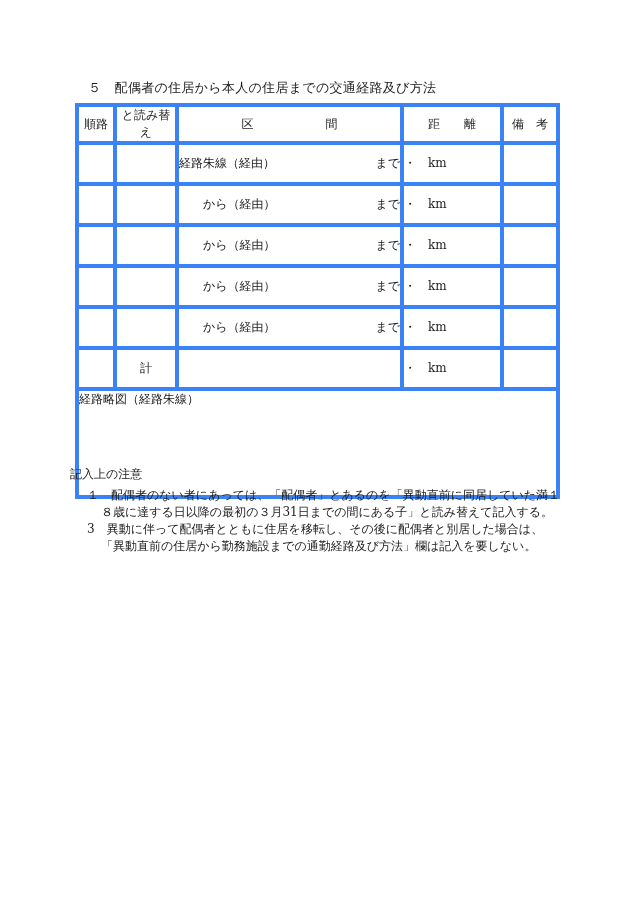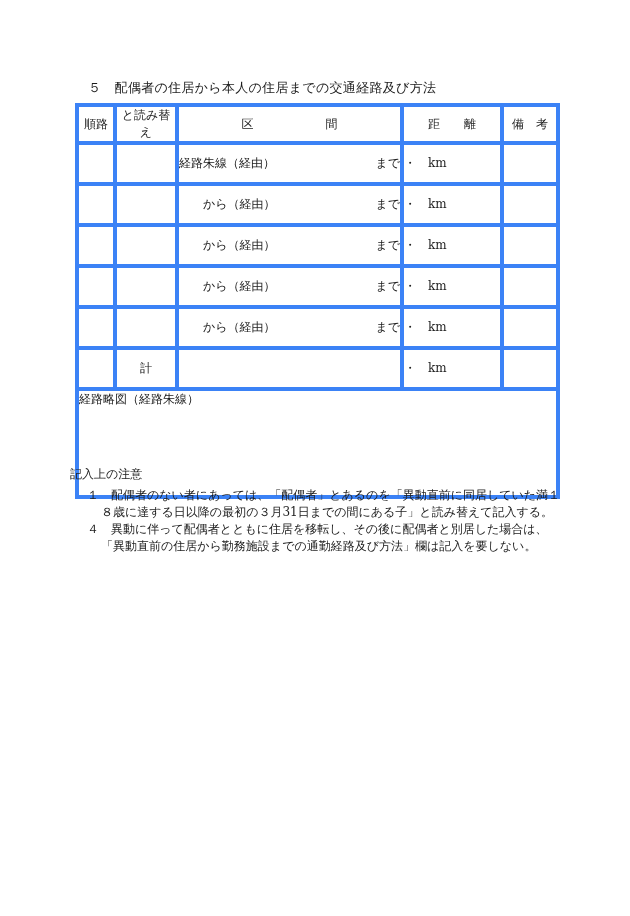--- a/index.html
+++ b/index.html
@@ -135,18 +135,18 @@
       </td>
     </tr>
   </tbody>
     </table>
 
   <div class="notes">
     <div class="notes-title">記入上の注意</div>
     <div class="note-items">
       <div class="note-item">１　配偶者のない者にあっては、「配偶者」とあるのを「異動直前に同居していた満１
 ８歳に達する日以降の最初の３月31日までの間にある子」と読み替えて記入する。</div>
-      <div class="note-item">４　異動に伴って配偶者とともに住居を移転し、その後に配偶者と別居した場合は、
+      <div class="note-item">3　異動に伴って配偶者とともに住居を移転し、その後に配偶者と別居した場合は、
 「異動直前の住居から勤務施設までの通勤経路及び方法」欄は記入を要しない。</div>
     </div>
   </div>
 
 </div>
 
 </body></html>

